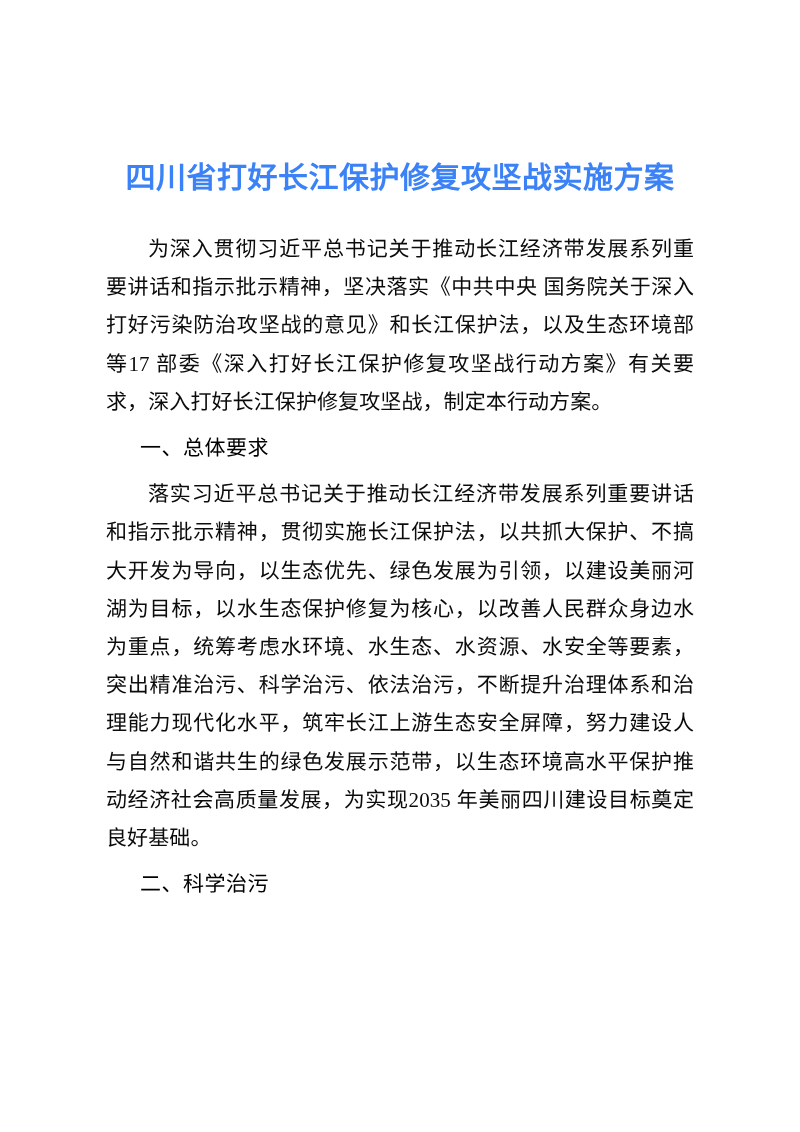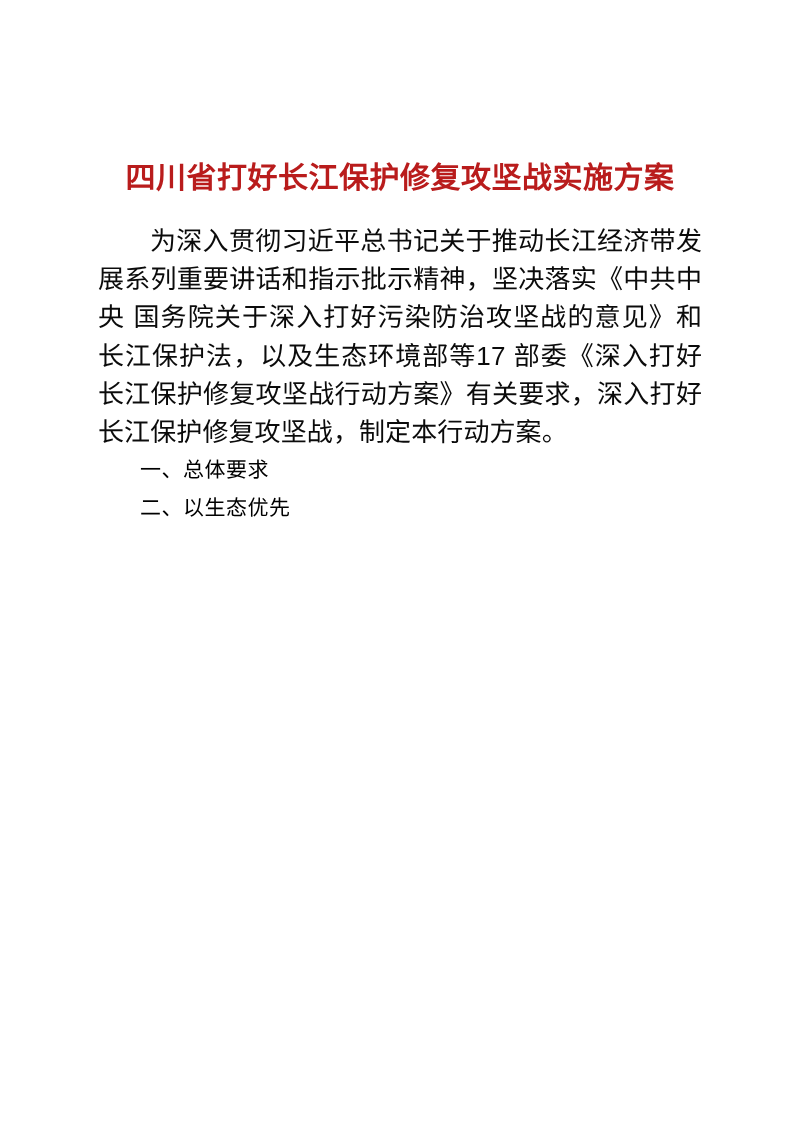--- a/index.html
+++ b/index.html
@@ -21,37 +21,37 @@
     position: absolute;
     left: 98px;
     top: 0;
     width: 604px;
   }
   .doc-title {
     font-family: "DejaVu Serif", "Liberation Serif", serif;
     font-weight: bold;
     font-size: 30px;
     line-height: 38px;
-    color: #b91c1c;
+    color: #3b82f6;
     text-align: center;
     letter-spacing: 0.5px;
     position: absolute;
     left: 0;
     top: 139px;
     width: 604px;
   }
   .para {
-    font-family: Liberation Sans, sans-serif;
-    font-size: 26px;
+    font-family: Liberation Serif, serif;
+    font-size: 21px;
     line-height: 38.2px;
     color: #0b0b0b;
     text-align: justify;
     text-justify: inter-ideograph;
     text-align-last: left;
-    margin: 0;
+    margin: 8px;
     letter-spacing: 0.1px;
   }
   .para.indent {
     text-indent: 2em;
   }
   .section-heading {
     font-family: "DejaVu Sans", "Liberation Sans", sans-serif;
     font-weight: normal;
     font-size: 21px;
     line-height: 38.2px;
@@ -74,19 +74,20 @@
   <div class="doc-body">
 
     <h1 class="doc-title">四川省打好长江保护修复攻坚战实施方案</h1>
 
     <div class="flow">
 
       <p class="para indent">为深入贯彻习近平总书记关于推动长江经济带发展系列重要讲话和指示批示精神，坚决落实《中共中央 国务院关于深入打好污染防治攻坚战的意见》和长江保护法，以及生态环境部等17 部委《深入打好长江保护修复攻坚战行动方案》有关要求，深入打好长江保护修复攻坚战，制定本行动方案。</p>
 
       <h2 class="section-heading">一、总体要求</h2>
 
+      <p class="para indent">落实习近平总书记关于推动长江经济带发展系列重要讲话和指示批示精神，贯彻实施长江保护法，以共抓大保护、不搞大开发为导向，以生态优先、绿色发展为引领，以建设美丽河湖为目标，以水生态保护修复为核心，以改善人民群众身边水为重点，统筹考虑水环境、水生态、水资源、水安全等要素，突出精准治污、科学治污、依法治污，不断提升治理体系和治理能力现代化水平，筑牢长江上游生态安全屏障，努力建设人与自然和谐共生的绿色发展示范带，以生态环境高水平保护推动经济社会高质量发展，为实现2035 年美丽四川建设目标奠定良好基础。</p>
 
-      <h2 class="section-heading">二、以生态优先</h2>
+      <h2 class="section-heading">二、科学治污</h2>
 
 
     </div>
   </div>
 </div>
 
 </body></html>

